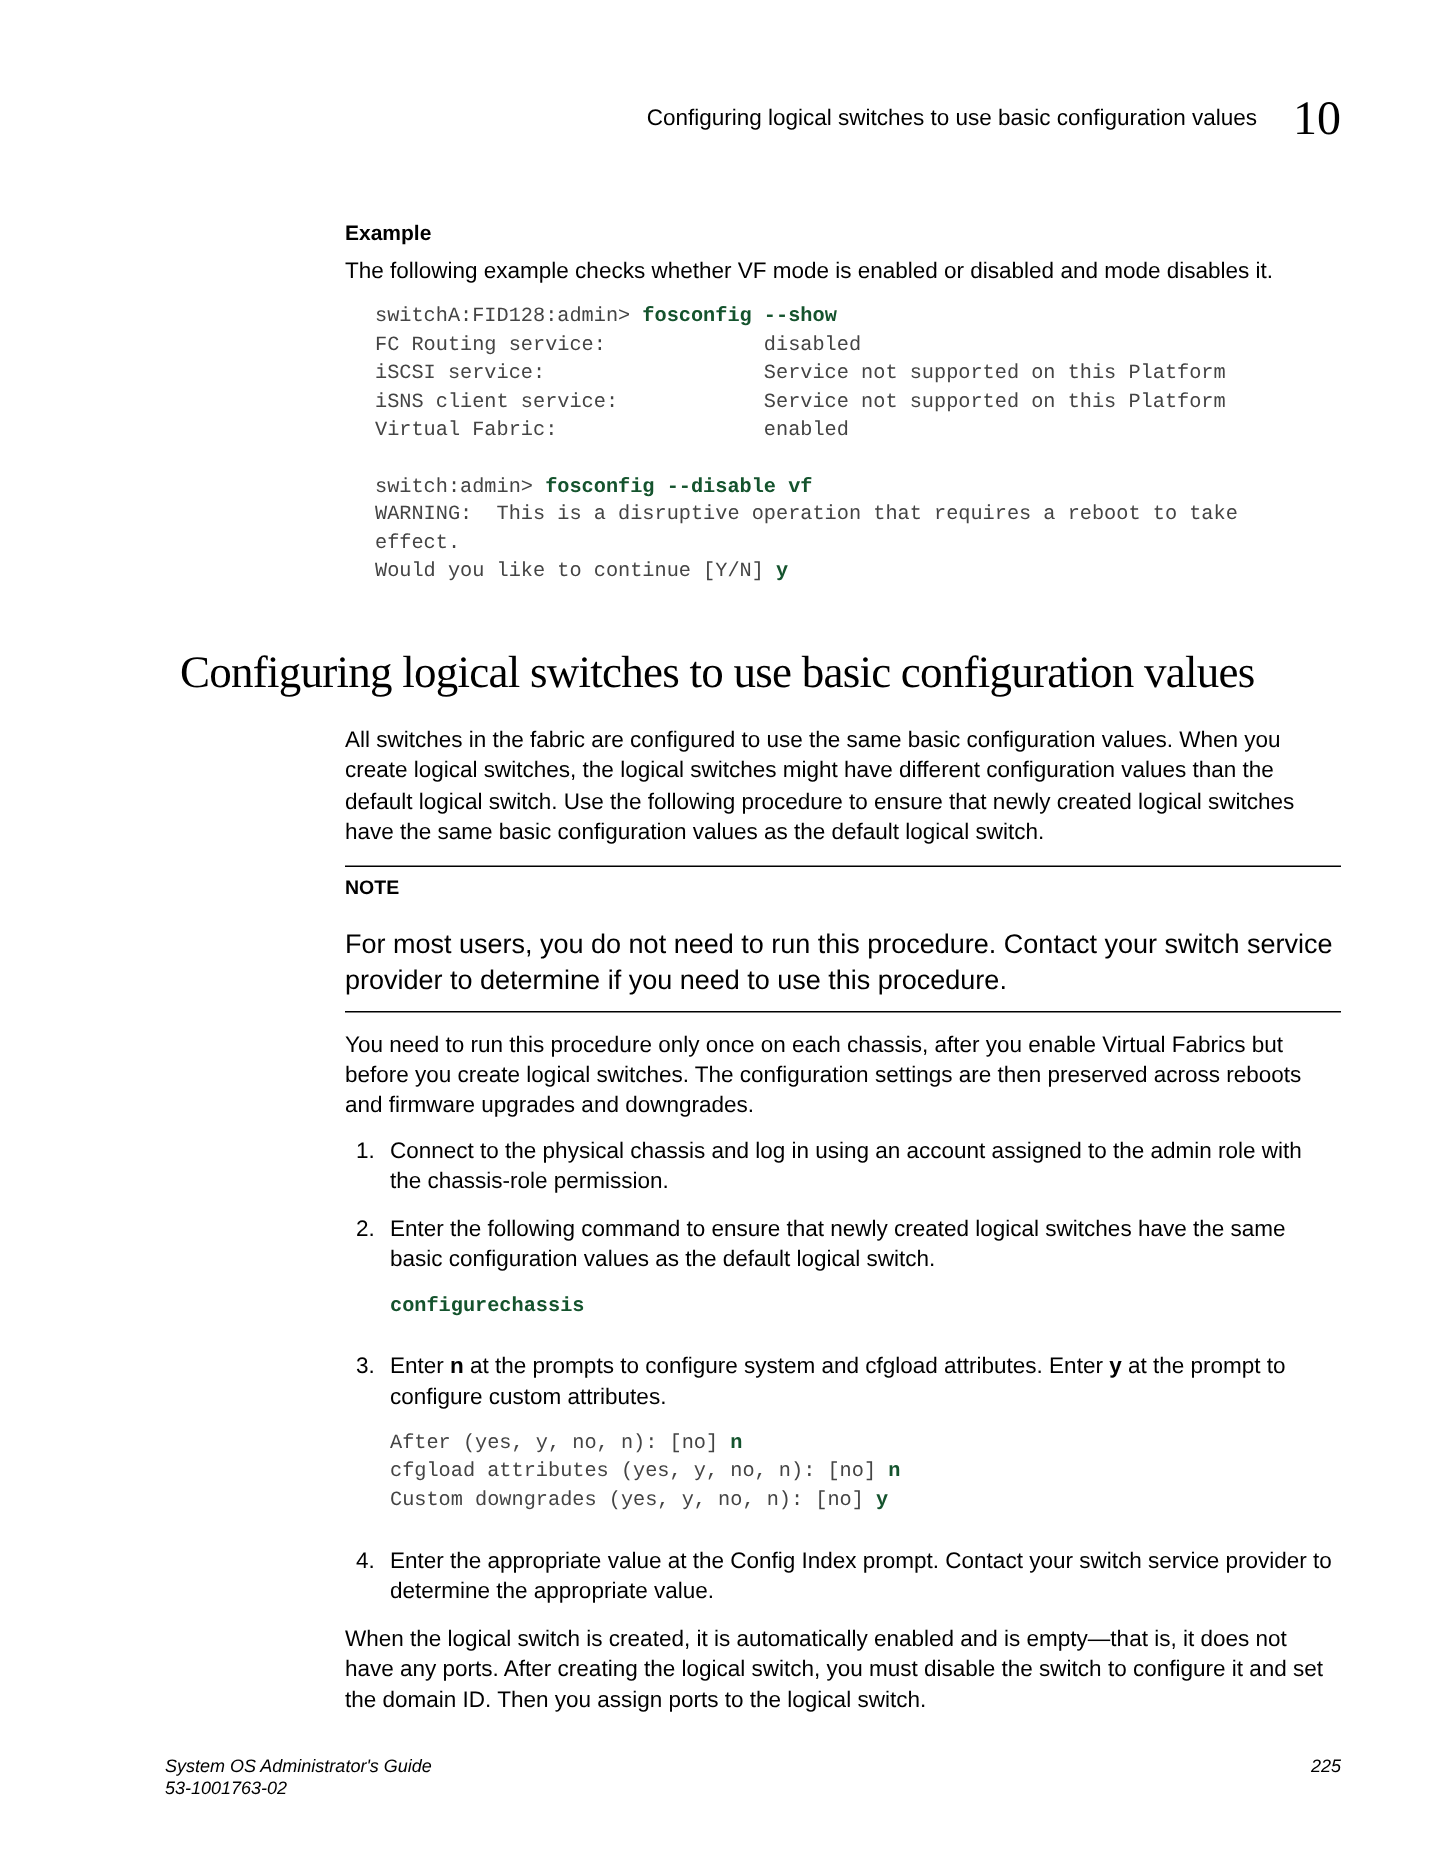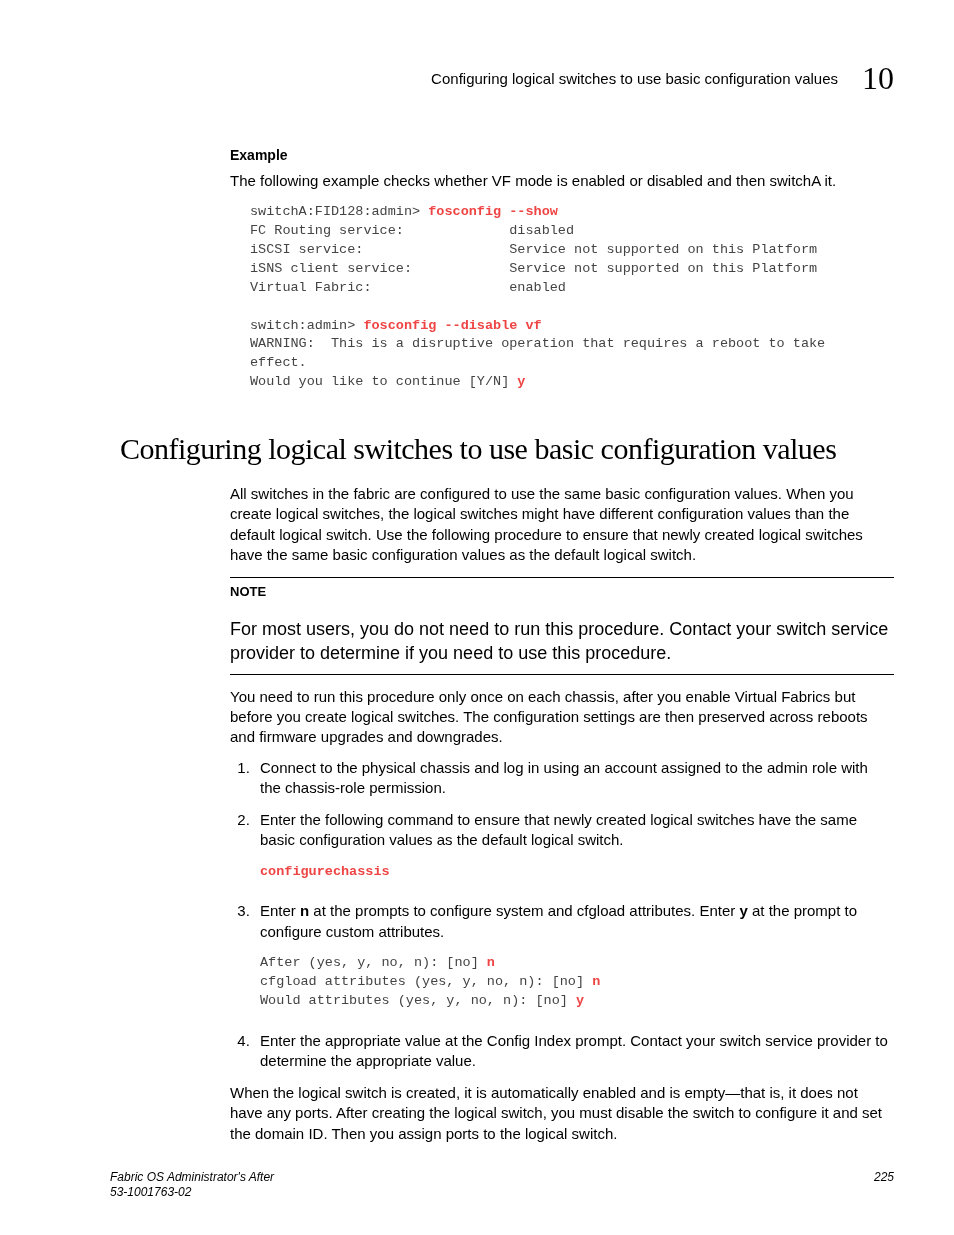--- a/index.html
+++ b/index.html
@@ -49,21 +49,21 @@
   .code-block {
     font-family: 'Courier New', Courier, monospace;
     font-size: 13.5px;
     line-height: 1.4;
     white-space: pre;
     margin: 12px 0 20px 20px;
     color: #444;
   }
   .code-block .bold {
     font-weight: bold;
-    color: #ef4444;
+    color: #14532d;
   }
   .h1 {
     font-family: Georgia, 'Times New Roman', serif;
     font-size: 30px;
     font-weight: normal;
     margin: 40px 0 18px 0;
     letter-spacing: -0.5px;
   }
   .note-box {
     border-top: 1px solid #000;
@@ -110,21 +110,21 @@
 
 <div class="page">
 
   <div class="header-row">
     <span class="header-text">Configuring logical switches to use basic configuration values</span>
     <span class="chapter-num">10</span>
   </div>
 
   <div class="content-indent">
     <div class="example-label">Example</div>
-    <div class="body-text">The following example checks whether VF mode is enabled or disabled and then switchA it.</div>
+    <div class="body-text">The following example checks whether VF mode is enabled or disabled and mode disables it.</div>
     <div class="code-block"><span>switchA:FID128:admin&gt; </span><span class="bold">fosconfig --show</span>
 <span>FC Routing service:             disabled
 iSCSI service:                  Service not supported on this Platform
 iSNS client service:            Service not supported on this Platform
 Virtual Fabric:                 enabled</span>
 
 <span>switch:admin&gt; </span><span class="bold">fosconfig --disable vf</span>
 <span>WARNING:  This is a disruptive operation that requires a reboot to take 
 effect.
 Would you like to continue [Y/N] </span><span class="bold">y</span></div>
@@ -145,34 +145,34 @@
     <ol class="steps">
       <li><span>Connect to the physical chassis and log in using an account assigned to the admin role with the chassis-role permission.</span></li>
       <li>
         <span>Enter the following command to ensure that newly created logical switches have the same basic configuration values as the default logical switch.</span>
         <div class="code-block" style="margin-left:0;"><span class="bold">configurechassis</span></div>
       </li>
       <li>
         <span>Enter </span><span class="strong">n</span><span> at the prompts to configure system and cfgload attributes. Enter </span><span class="strong">y</span><span> at the prompt to configure custom attributes.</span>
         <div class="code-block" style="margin-left:0;"><span>After (yes, y, no, n): [no] </span><span class="bold">n</span>
 <span>cfgload attributes (yes, y, no, n): [no] </span><span class="bold">n</span>
-<span>Would attributes (yes, y, no, n): [no] </span><span class="bold">y</span></div>
+<span>Custom downgrades (yes, y, no, n): [no] </span><span class="bold">y</span></div>
       </li>
       <li>
         <span>Enter the appropriate value at the Config Index prompt. Contact your switch service provider to determine the appropriate value.</span>
       </li>
     </ol>
   </div>
 
 
   <div class="content-indent">
     <div class="body-text">When the logical switch is created, it is automatically enabled and is empty—that is, it does not have any ports. After creating the logical switch, you must disable the switch to configure it and set the domain ID. Then you assign ports to the logical switch.</div>
   </div>
 
   <div class="footer">
     <div class="footer-left">
-      <div>Fabric OS Administrator's After</div>
+      <div>System OS Administrator's Guide</div>
       <div>53-1001763-02</div>
     </div>
     <div class="footer-right">225</div>
   </div>
 
 </div>
 
 </body></html>

